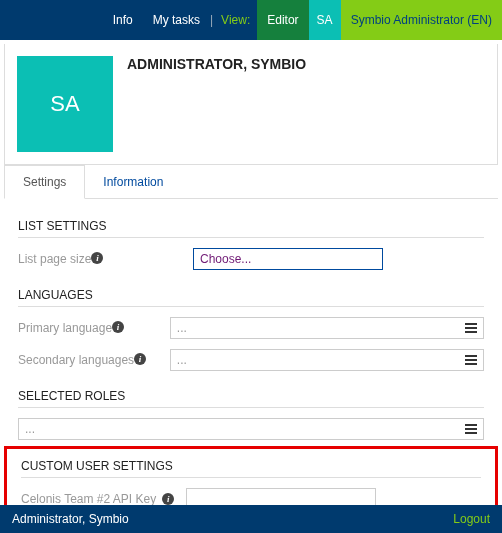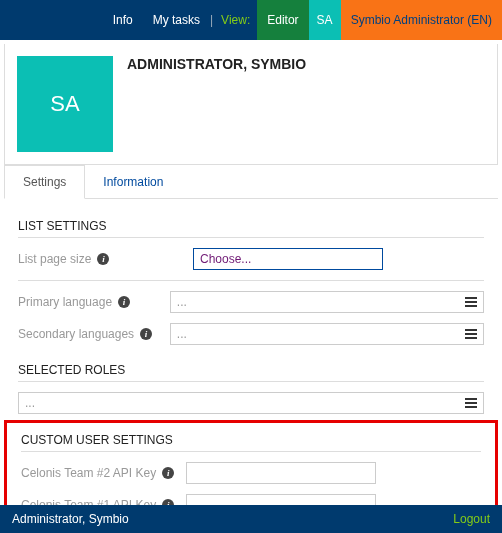--- a/index.html
+++ b/index.html
@@ -3,32 +3,32 @@
 <meta charset="utf-8">
 <style>
 *{box-sizing:border-box;margin:0;padding:0;font-family:"Segoe UI",Arial,sans-serif}
 body{width:502px;height:533px;background:#fff;font-size:12px;color:#333;overflow:hidden}
 .top-nav{height:40px;background:#003a6e;display:flex;justify-content:flex-end;align-items:stretch}
 .nav-link{color:#fff;padding:0 10px;display:flex;align-items:center;font-size:12px;cursor:pointer}
 .nav-div{color:#9ab;display:flex;align-items:center}
 .nav-view{color:#84cc16;padding:0 7px 0 8px;display:flex;align-items:center}
 .nav-editor{background:#15803d;color:#fff;padding:0 10px;display:flex;align-items:center;cursor:pointer}
 .nav-sa{background:#0bbfb4;color:#fff;padding:0 8px;display:flex;align-items:center;cursor:pointer}
-.nav-user{background:#f97316;color:#004080;padding:0 10px;display:flex;align-items:center;cursor:pointer}
+.nav-user{background:#84cc16;color:#004080;padding:0 10px;display:flex;align-items:center;cursor:pointer}
 .header{display:flex;padding:12px;border:1px solid #ddd;border-top:none;margin:4px 4px 0 4px;background:#fff}
 .avatar-lg{width:96px;height:96px;background:#0bbfb4;color:#fff;display:flex;align-items:center;justify-content:center;font-size:22px}
 .page-title{font-size:14px;font-weight:bold;color:#222;padding-left:14px}
 .tabs{display:flex;margin:0 4px;border-bottom:1px solid #ddd;height:34px}
 .tab{padding:8px 18px;color:#004a9e;cursor:pointer;font-size:12px;display:flex;align-items:center}
 .tab.active{border:1px solid #ddd;border-bottom:1px solid #fff;margin-bottom:-1px;color:#555;background:#fff}
 .content{padding:12px 18px 0 18px}
 .section-title{font-size:12px;font-weight:normal;color:#222;padding-top:8px}
 .hr{border:none;border-top:1px solid #ddd;margin:4px 0 10px}
 .row{display:flex;align-items:center;margin-bottom:10px}
-.row-label{width:175px;color:#999;font-size:12px;display:flex;align-items:center;gap:6px}
+.row-label{width:175px;color:#999;font-size:12px;display:flex;gap:0}
 .info-icon{width:12px;height:12px;border-radius:50%;background:#444;color:#fff;font-size:9px;font-weight:bold;display:inline-flex;align-items:center;justify-content:center;font-style:italic;font-family:Georgia,serif}
 .select{flex:0 0 190px;height:22px;border:1px solid #004a9e;display:flex;align-items:center;padding:0 6px;color:#701a75;background:#fff;cursor:pointer}
 .select-wide{width:360px;height:22px;border:1px solid #ccc;display:flex;align-items:center;justify-content:space-between;padding:0 6px;color:#999;cursor:pointer}
 .full-select{width:100%;height:22px;border:1px solid #ccc;display:flex;align-items:center;justify-content:space-between;padding:0 6px;color:#999;cursor:pointer}
 .menu-bars{display:inline-block;width:12px}
 .menu-bars span{display:block;height:2px;background:#333;margin:2px 0}
 .custom-box{border:3px solid #e60000;margin:6px 4px 0 4px;padding:10px 14px 14px}
 .custom-label{width:165px;color:#999;font-size:12px;display:flex;align-items:center;gap:6px}
 .text-input{flex:0 0 190px;height:22px;border:1px solid #ccc;padding:0 6px;font-size:12px}
 .footer{position:absolute;bottom:0;left:0;width:502px;height:28px;background:#003a6e;display:flex;align-items:center;justify-content:space-between;padding:0 12px;color:#fff;font-size:12px}
@@ -62,20 +62,21 @@
   <div class="section-title">LIST SETTINGS</div>
   <hr class="hr">
   <div class="row">
     <div class="row-label">
       <span>List page size</span>
       <span class="info-icon">i</span>
     </div>
     <div class="select">Choose...</div>
   </div>
 
+  <div class="section-title">LANGUAGES</div>
   <hr class="hr">
   <div class="row">
     <div class="row-label">
       <span>Primary language</span>
       <span class="info-icon">i</span>
     </div>
     <div class="select-wide">
       <span>...</span>
       <span class="menu-bars">
           <span></span>

